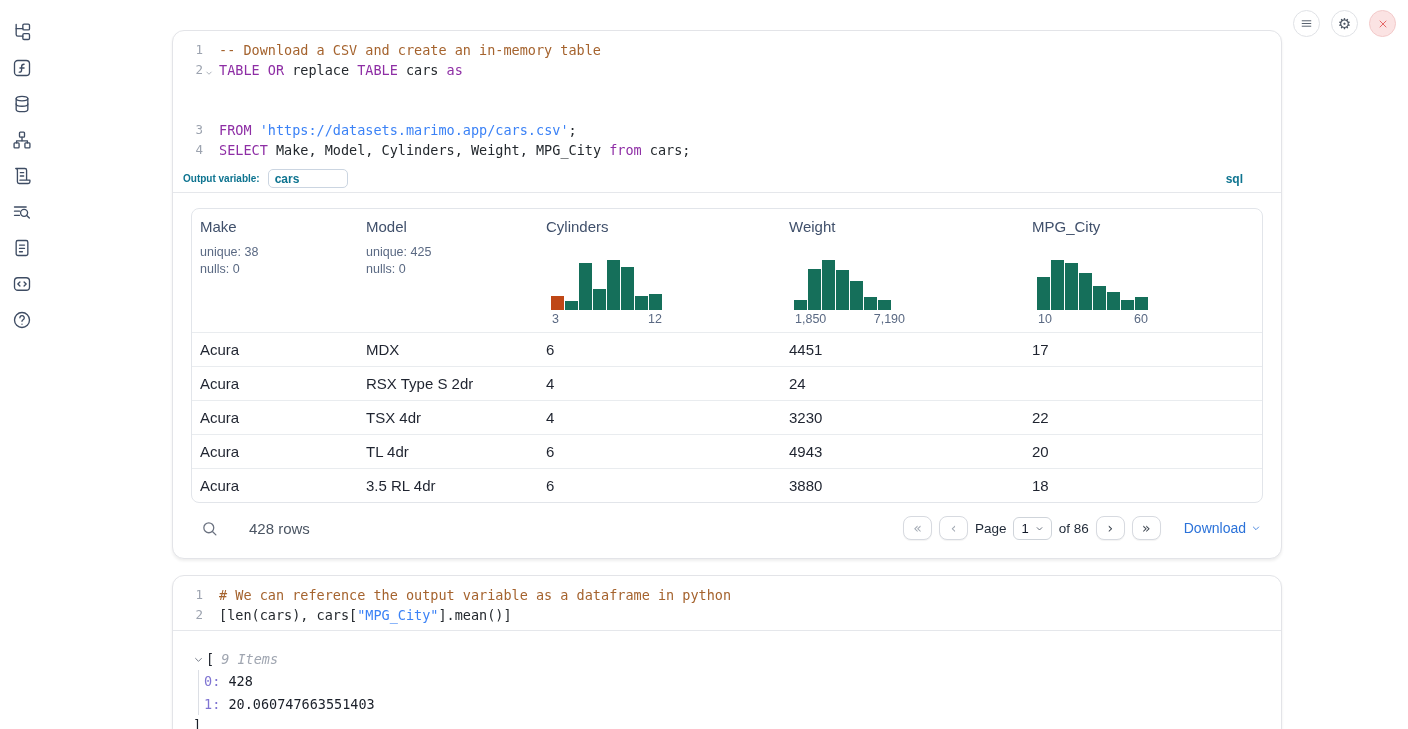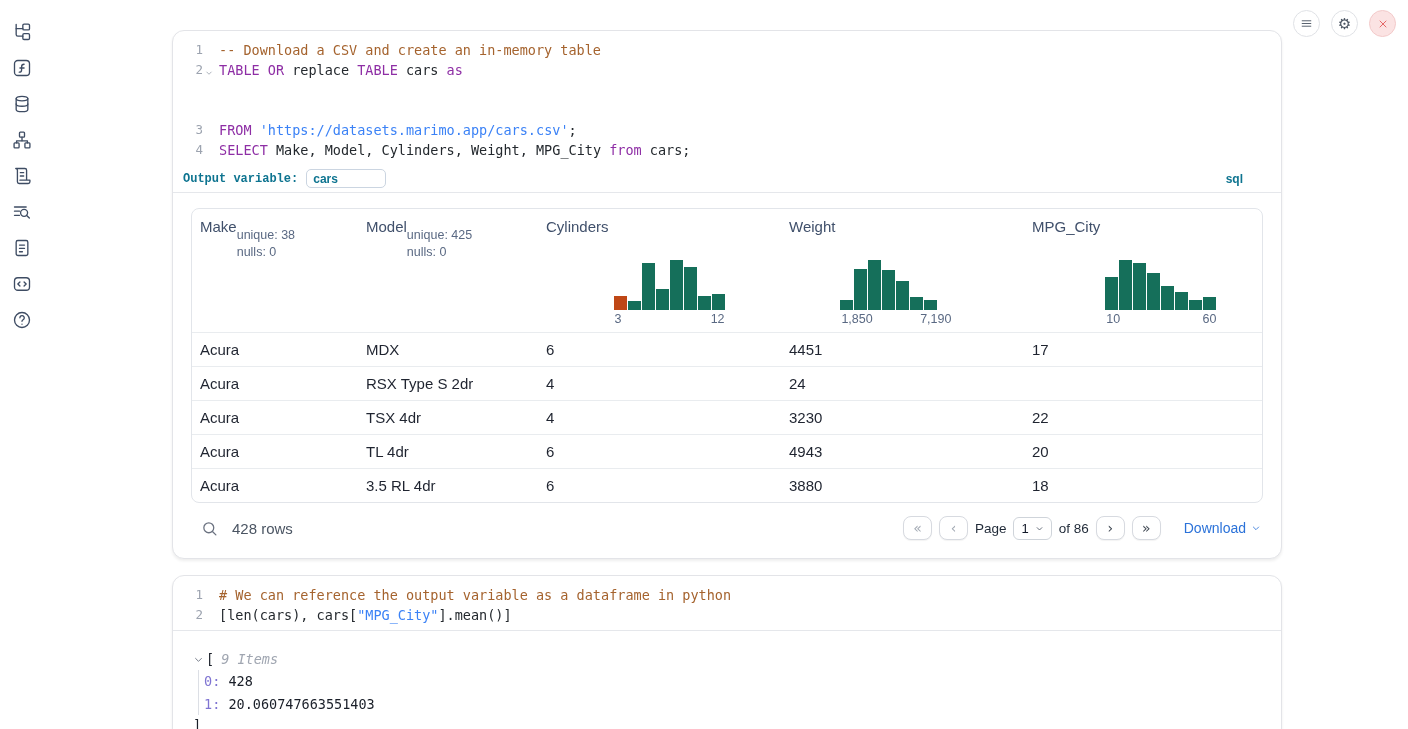--- a/index.html
+++ b/index.html
@@ -32,43 +32,43 @@
   .fold { position:absolute; right:-1px; top:4px; width:10px; height:10px; }
   .fold svg { width:10px; height:10px; stroke:#9ca3af; fill:none; stroke-width:2; }
   .code-text { color:#24292e; padding-left:6px; }
   .tok-keyword { color:#8e2ea5; }
   .tok-comment { color:#a5632e; }
   .tok-string  { color:#3b82f6; }
   .tok-plain   { color:#24292e; }
 
   
   .outvar-bar { display:flex; align-items:center; height:28px; padding:0 10px; border-bottom:1px solid #e5e7eb; }
-  .outvar-label { font-size:12px; font-weight:bold; color:#0e7490;font-family:Liberation Mono, monospace; }
+  .outvar-label { font-size:10px; font-weight:bold; color:#0e7490; }
   .outvar-input { margin-left:8px; width:80px; height:19px; border:1px solid #cbd5e1; border-radius:5px; font-size:12px; font-weight:bold; color:#0e7490; padding:0 6px; font-family:"Liberation Sans",sans-serif; }
   .lang-badge { margin-left:auto; font-size:12px; font-weight:bold; color:#0e7490; margin-right:28px; }
 
   
   .output-section { padding:15px 18px 14px 18px; }
   .dtable { border:1px solid #e2e5ea; border-radius:8px; overflow:hidden; }
   .thead { display:grid; grid-template-columns:166px 180px 243px 243px 1fr; }
-  .th { padding:9px 8px 6px 8px; height:123px; display:flex; flex-direction:row; cursor:pointer; }
+  .th { padding:9px 8px 6px 8px; height:123px; display:flex; flex-direction:column; cursor:pointer; }
   .th-label { font-size:15px; color:#40506b; }
   .th-stats { margin-top:9px; font-size:12.5px; color:#5a6983; line-height:17px; }
   .hist-wrap { margin-top:auto; margin-left:5px; width:112px; }
   .hist-bars { display:flex; align-items:flex-end; gap:1px; height:50px; }
   .hist-bar { width:13px; }
   .hist-axis { display:flex; justify-content:space-between; font-size:12.5px; color:#5a6983; margin-top:2px; padding:0 1px; }
   .trow { display:grid; grid-template-columns:166px 180px 243px 243px 1fr; border-top:1px solid #e9ecef; }
   .td { padding:7px 8px; font-size:15px; color:#1f2430; line-height:19px; }
 
   
   .tfoot { margin-top:9px; display:flex; align-items:center; padding:0 2px; height:32px; }
   .search-btn { width:20px; height:20px; margin-left:6px; cursor:pointer; display:flex; align-items:center; justify-content:center; }
   .search-btn svg { stroke:#6b7280; fill:none; stroke-width:1.8; stroke-linecap:round; }
-  .row-count { margin-left:13px; font-size:15px; color:#4b5563; }
+  .row-count { margin-left:30px; font-size:15px; color:#4b5563; }
   .pager { margin-left:auto; display:flex; align-items:center; gap:7px; }
   .pgbtn { width:29px; height:24px; border:1px solid #d7dae0; border-radius:8px; background:#fff; display:flex; align-items:center; justify-content:center; font-size:14px; color:#3f4752; cursor:pointer; box-shadow:0 1px 1px rgba(0,0,0,0.05); font-family:"DejaVu Sans",sans-serif; }
   .pgbtn.disabled { color:#a3aab4; }
   .pg-text { font-size:13.5px; color:#1f2937; }
   .fake-select { display:flex; align-items:center; gap:6px; border:1px solid #cfd4da; border-radius:6px; height:23px; padding:0 7px; font-size:13px; color:#111827; cursor:pointer; background:#fff; }
   .fake-select svg { width:9px; height:9px; stroke:#374151; fill:none; stroke-width:2; }
   .download { margin-left:16px; display:flex; align-items:center; gap:5px; color:#2b72d9; font-size:14px; cursor:pointer; }
   .download svg { width:10px; height:10px; stroke:#2b72d9; fill:none; stroke-width:2; }
 
   

